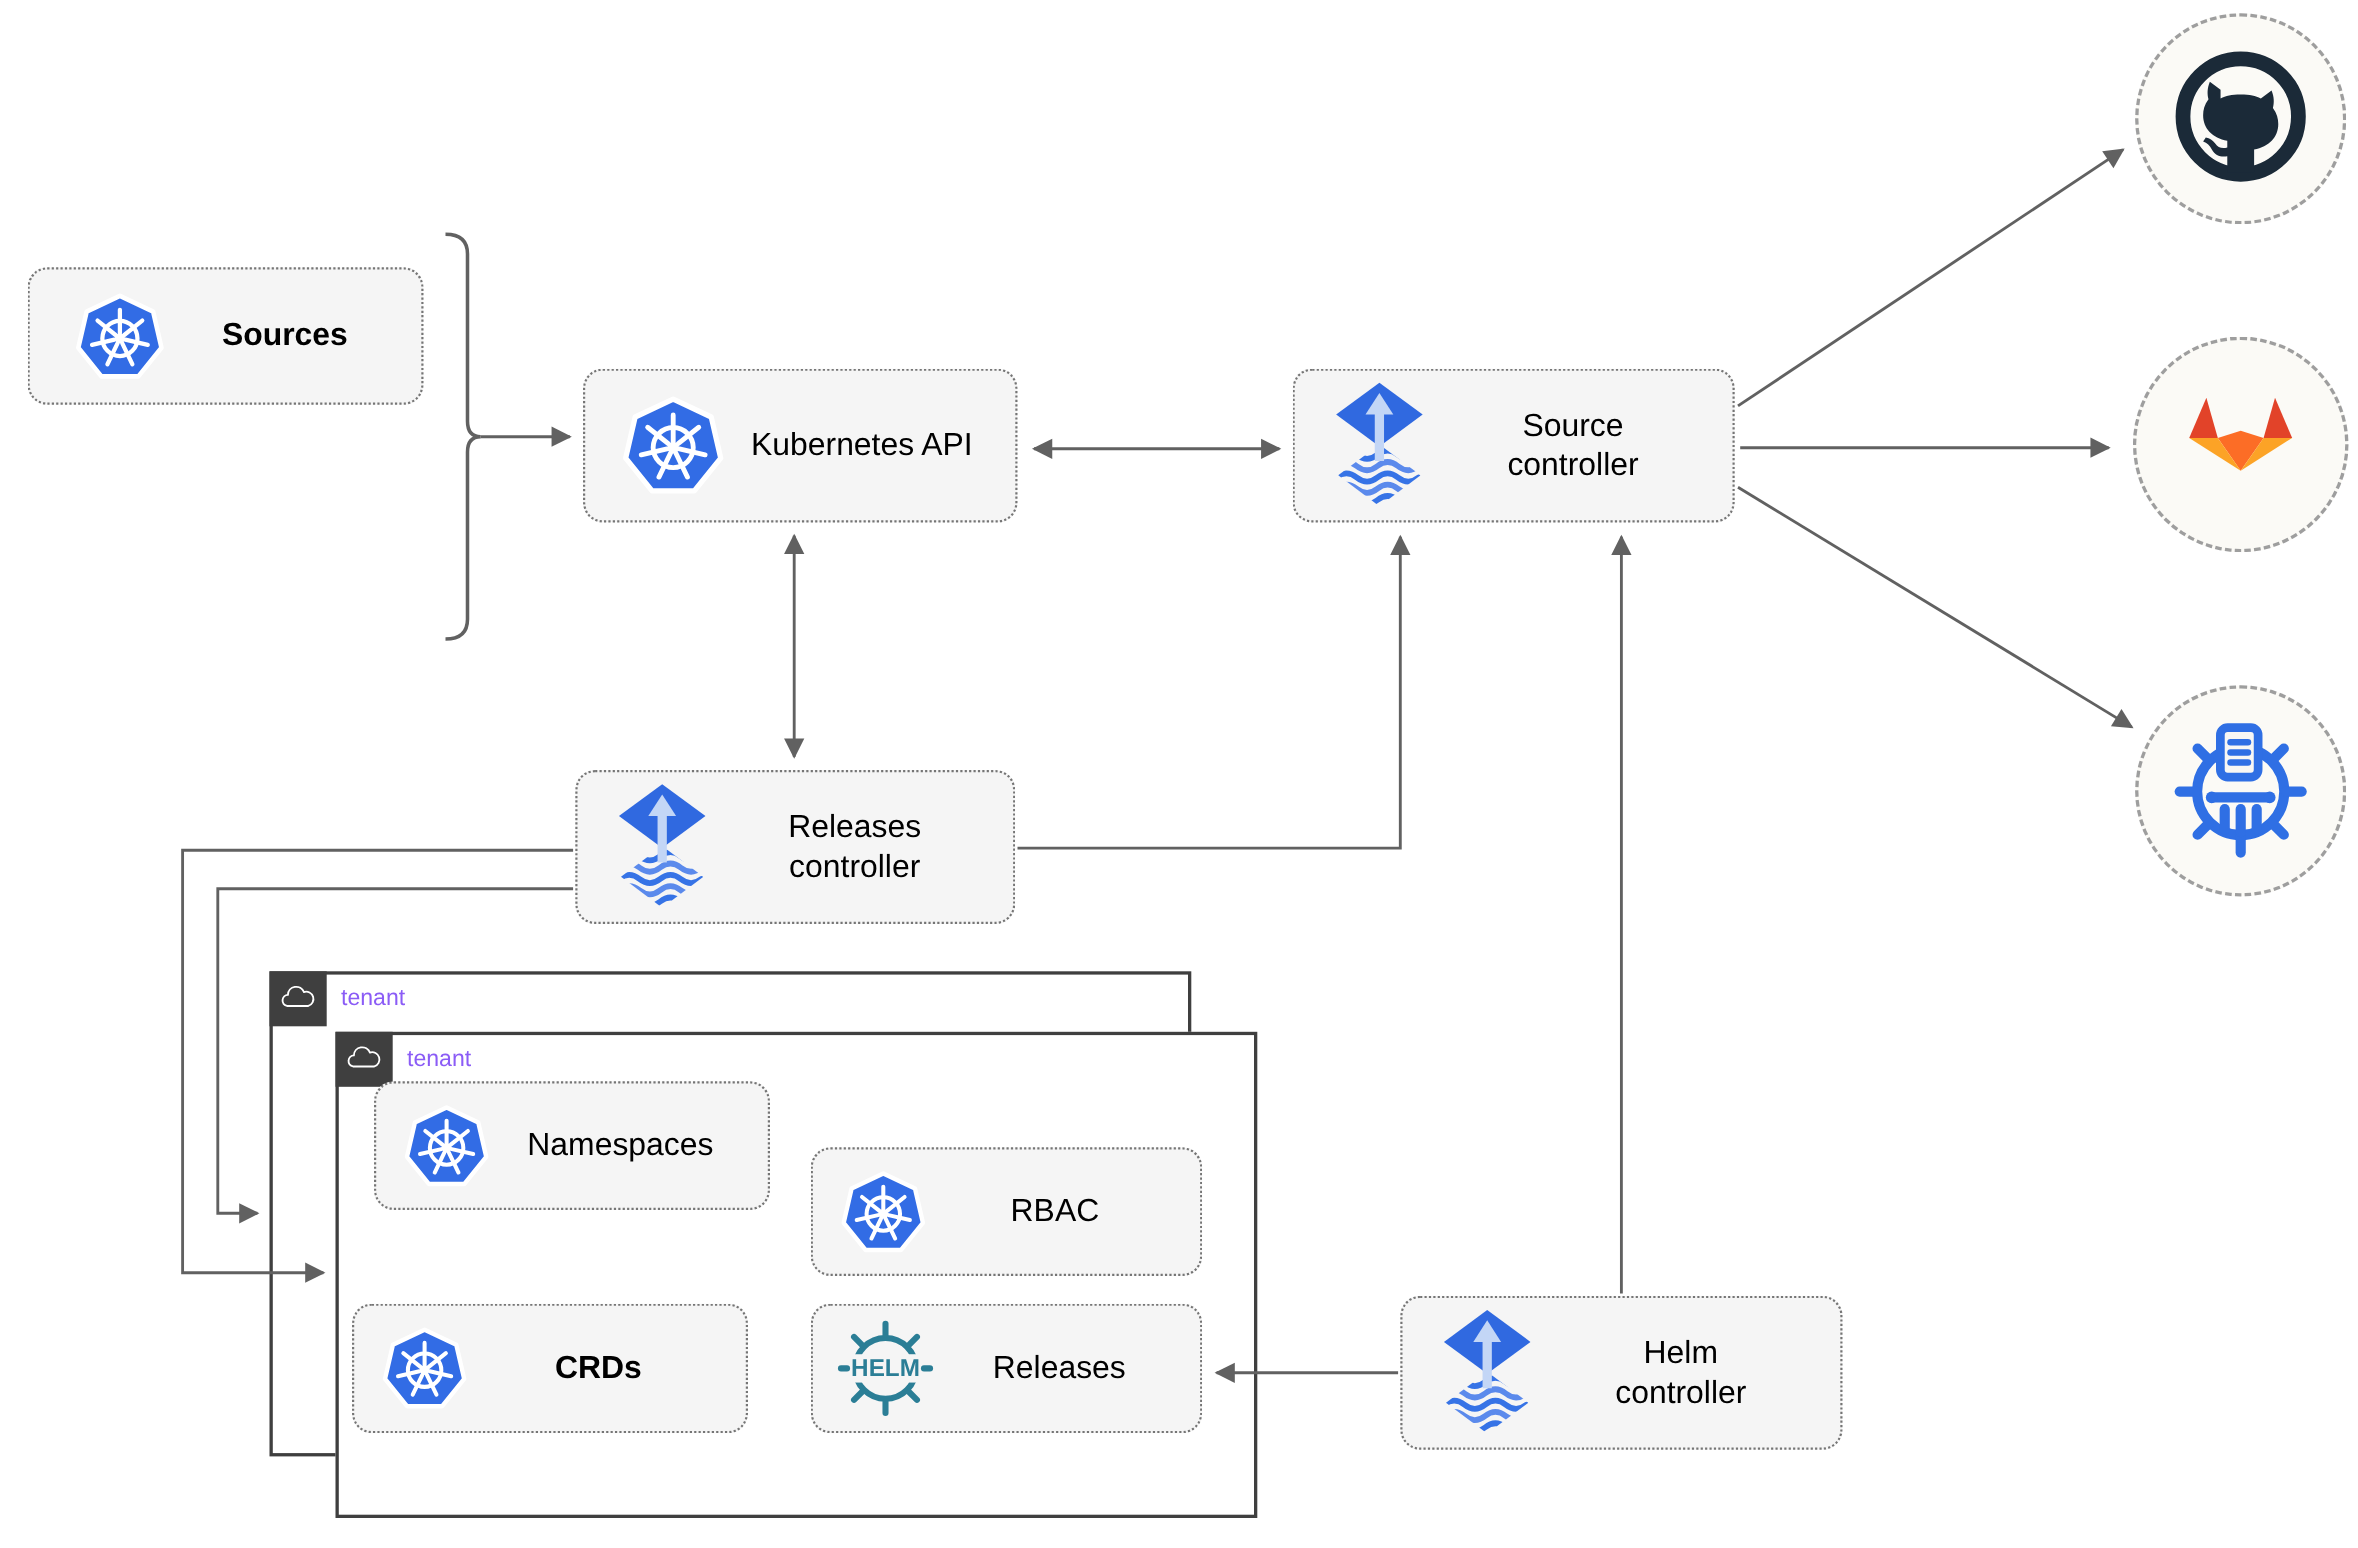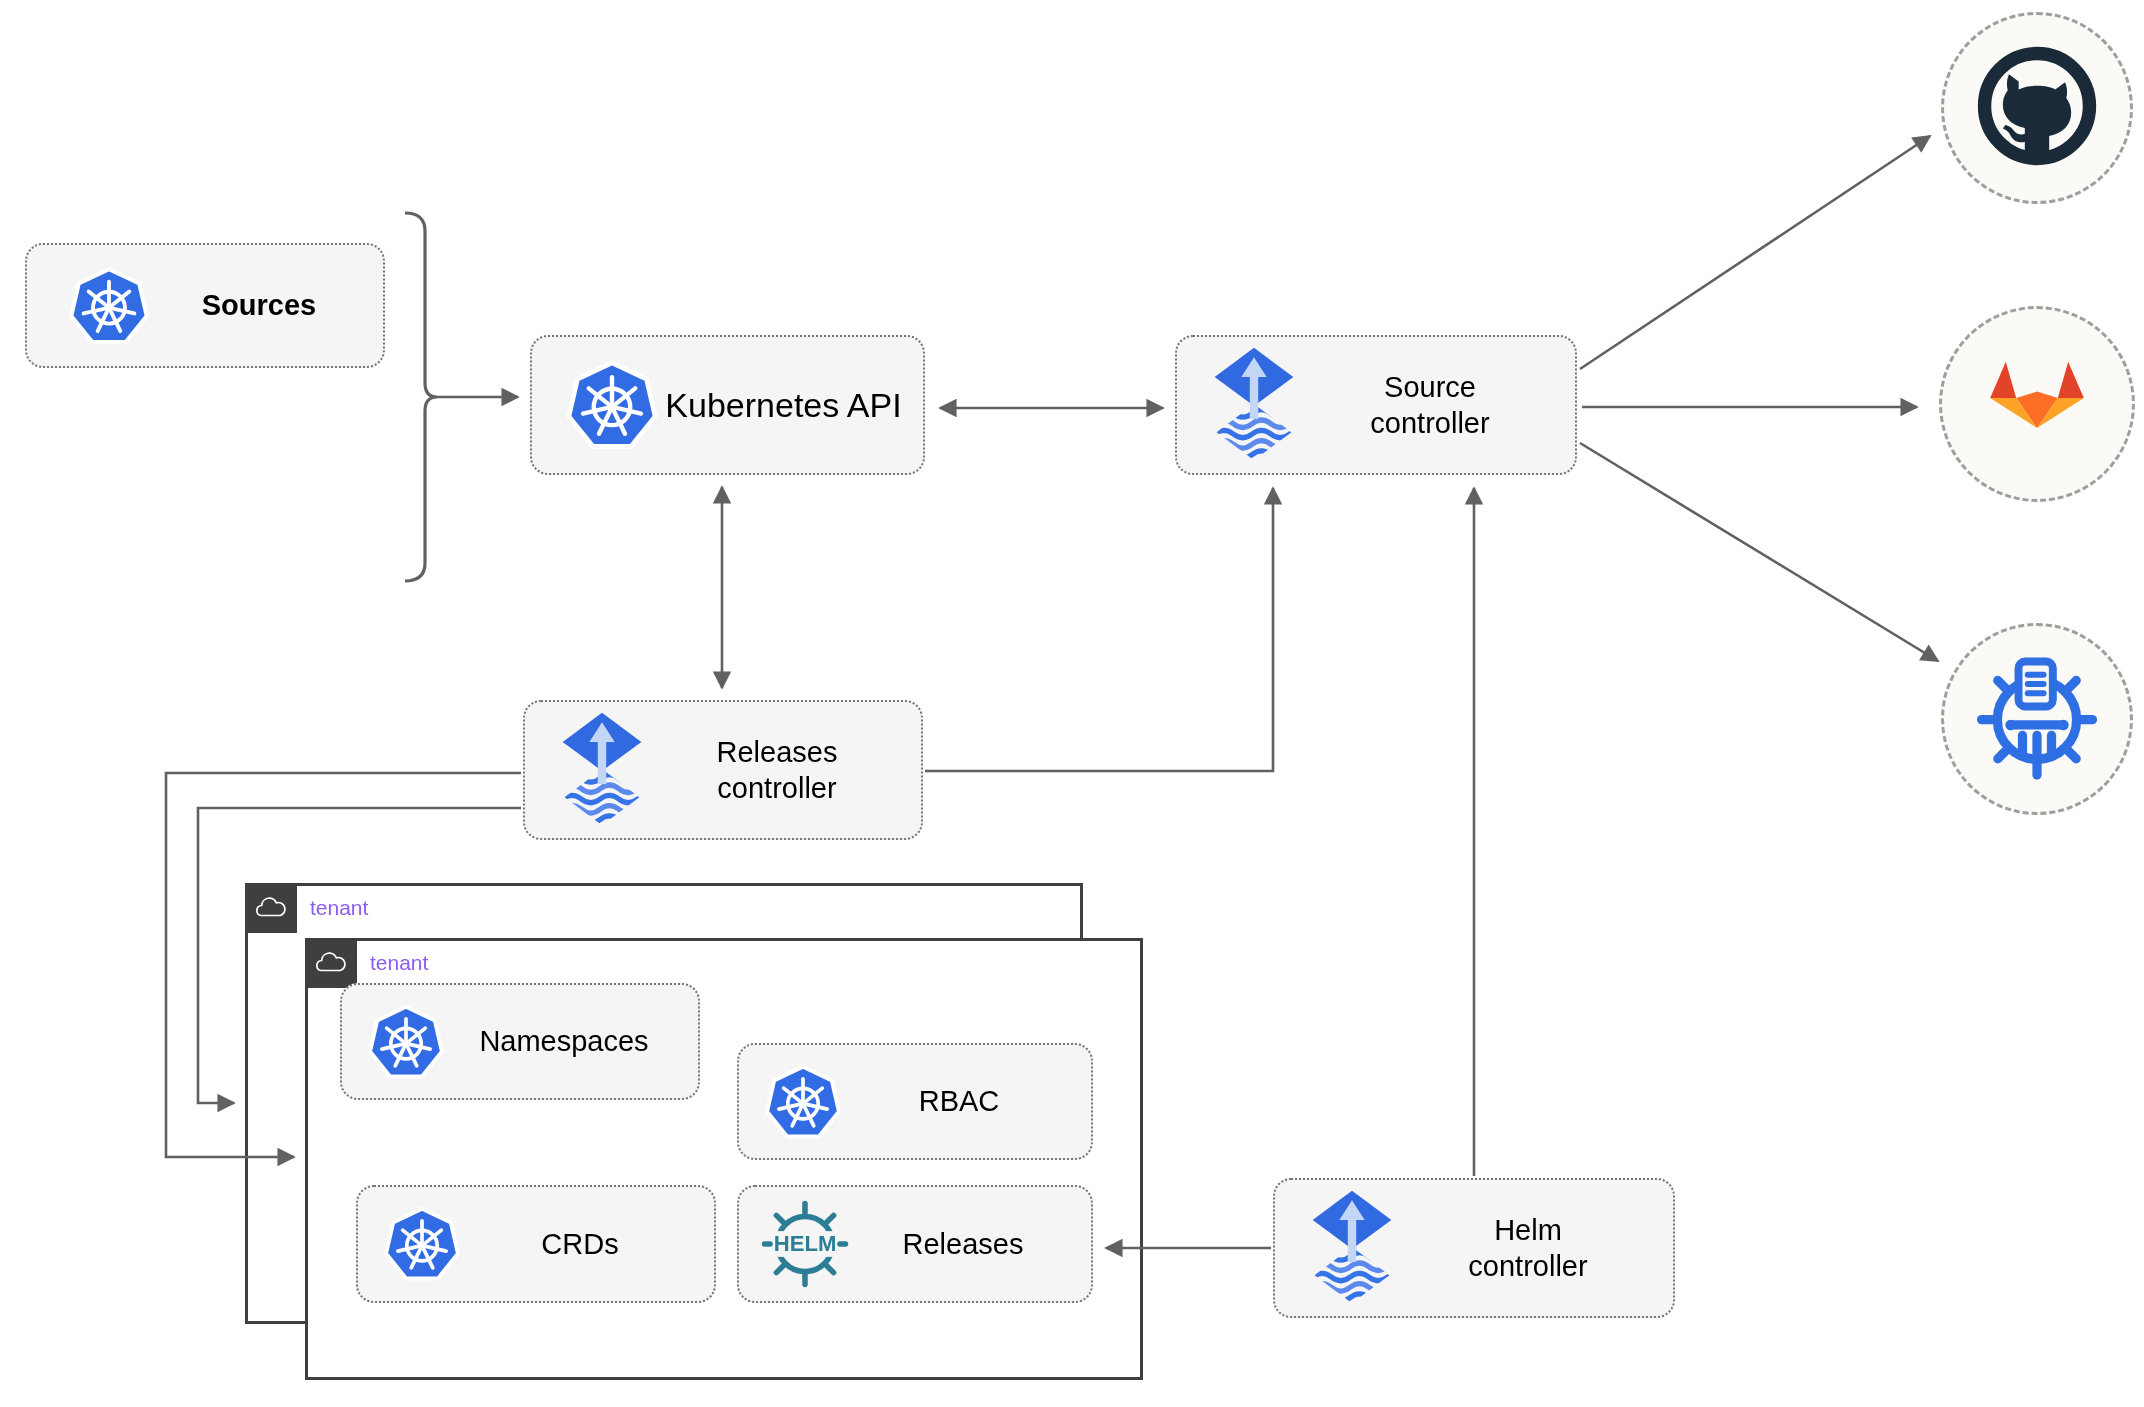--- a/index.html
+++ b/index.html
@@ -191,21 +191,21 @@
     <span class="node-label">Sources</span>
   </div>
 
 
   <div class="node layer3" style="left:530px; top:335px; width:395px; height:140px;">
     <span class="node-icon" style="margin-left:32px;">
       <svg width="96" height="96" viewBox="0 0 100 100">
           <use href="#k8s-logo"></use>
         </svg>
     </span>
-    <span class="node-label" style="font-size:34px;">Kubernetes API</span>
+    <span class="node-label" style="font-size:29px;">Kubernetes API</span>
   </div>
 
   <div class="node layer3" style="left:1175px; top:335px; width:402px; height:140px;">
     <span class="node-icon" style="margin-left:30px;">
       <svg width="94" height="118" viewBox="0 0 100 126">
           <use href="#flux-logo"></use>
         </svg>
     </span>
     <span class="node-label">
       <span>Source</span><br>
@@ -248,21 +248,21 @@
 
   <div class="node layer3" style="left:737px; top:1043px; width:356px; height:117px;">
     <span class="node-icon" style="margin-left:24px;">
       <svg width="80" height="80" viewBox="0 0 100 100">
           <use href="#k8s-logo"></use>
         </svg>
     </span>
     <span class="node-label">RBAC</span>
   </div>
 
-  <div class="node layer3" style="left:356px; top:1185px; width:360px; height:118px;">
+  <div class="node layer3" style="left:320px; top:1185px; width:360px; height:118px;font-weight:bold;">
     <span class="node-icon" style="margin-left:24px;">
       <svg width="80" height="80" viewBox="0 0 100 100">
           <use href="#k8s-logo"></use>
         </svg>
     </span>
     <span class="node-label">CRDs</span>
   </div>
 
   <div class="node layer3" style="left:737px; top:1185px; width:356px; height:118px;">
     <span class="node-icon" style="margin-left:20px;">

